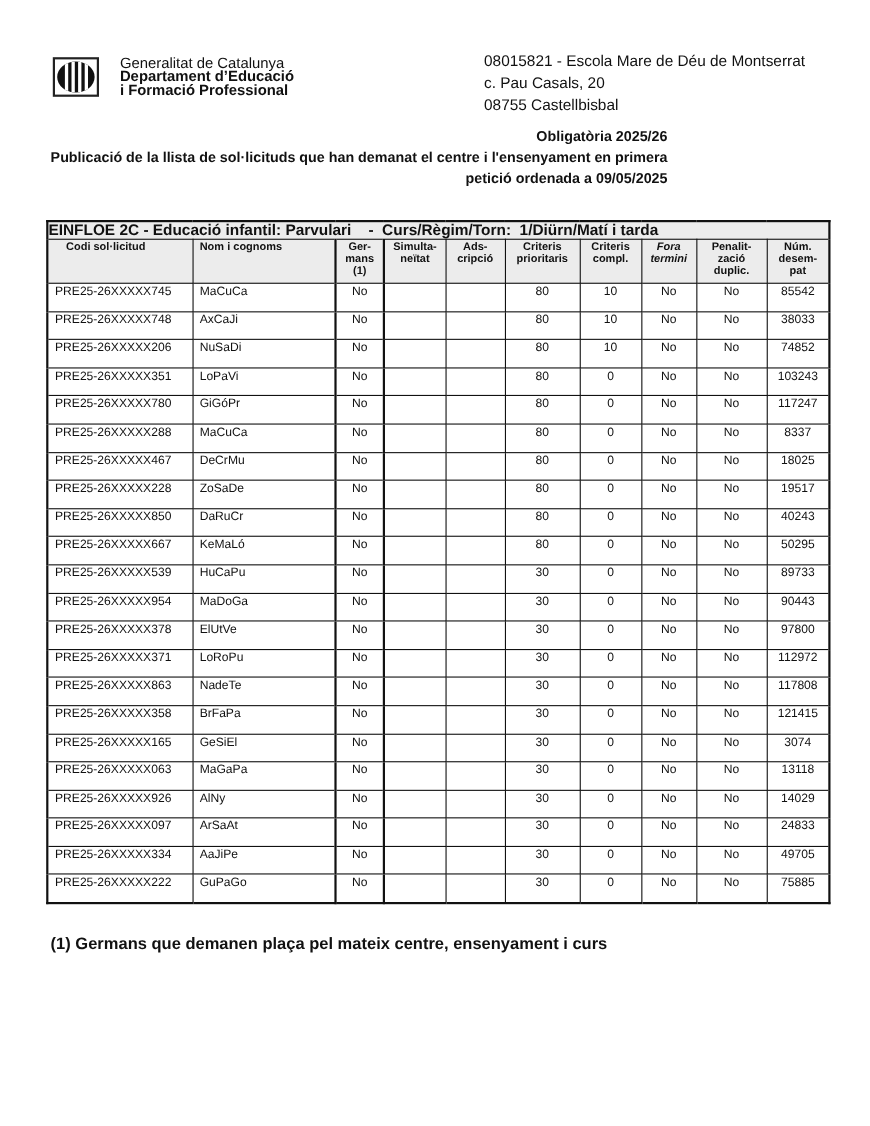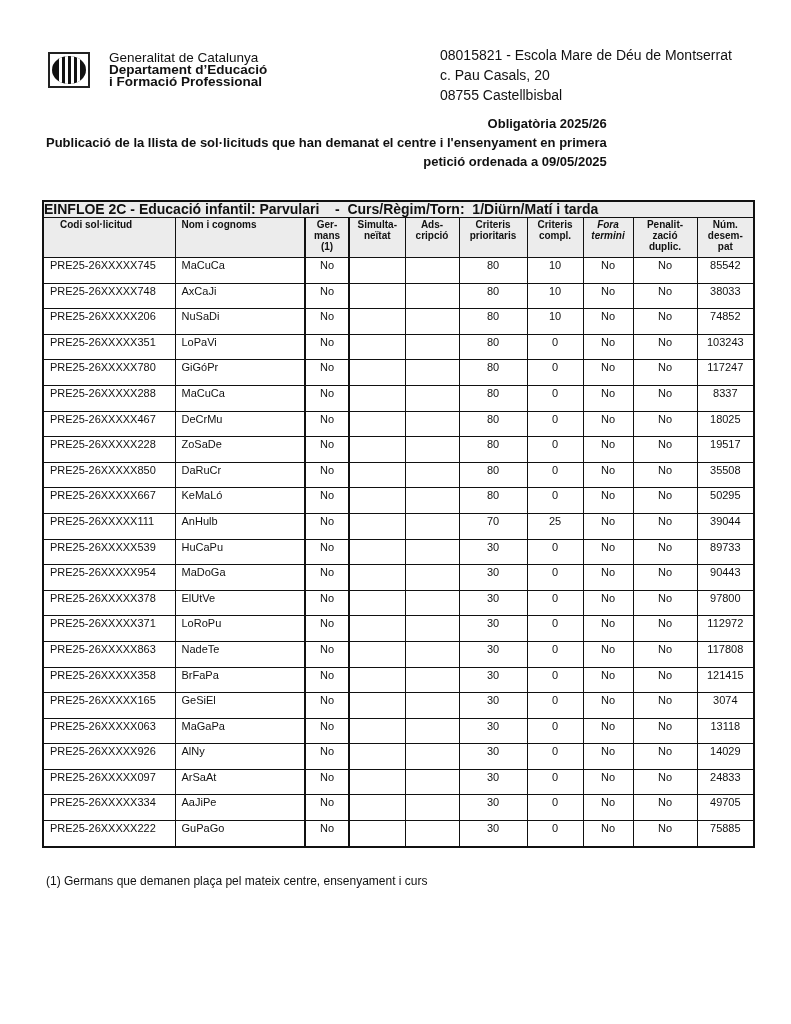--- a/index.html
+++ b/index.html
@@ -39,21 +39,21 @@
   }
   thead th.left { text-align: left; padding-left: 6px; }
   tbody td { height: 23.6px; vertical-align: top; line-height: 13px; padding-top: 1px; }
   tbody td.left { text-align: left; padding-left: 6px; }
   tbody td.center { text-align: center; }
   tbody tr:last-child td { border-bottom: 2px solid #111; margin-left: 18px; }
   th:first-child, td:first-child { border-left: 2.5px solid #111; }
   th:last-child, td:last-child { border-right: 2.5px solid #111; }
   .thick-r { border-right: 2.5px solid #111; }
 
-  .footnote { position: absolute; left: 46px; top: 874px; font-size: 12px; }
+  .footnote { position: absolute; left: 46px; top: 850px; font-size: 15px; font-weight: bold; }
 </style>
 </head>
 <body>
 
 <div class="logo">
   <div class="logo-mark">
     <div class="ellipse">
         <span></span>
         <span></span>
         <span></span>
@@ -221,45 +221,33 @@
         <tr>
           <td class="left">PRE25-26XXXXX850</td>
           <td class="left thick-r">DaRuCr</td>
           <td class="center thick-r">No</td>
           <td class="center"></td>
           <td class="center"></td>
           <td class="center">80</td>
           <td class="center">0</td>
           <td class="center">No</td>
           <td class="center">No</td>
-          <td class="center">35508</td>
+          <td class="center">40243</td>
         </tr>
         <tr>
           <td class="left">PRE25-26XXXXX667</td>
           <td class="left thick-r">KeMaLó</td>
           <td class="center thick-r">No</td>
           <td class="center"></td>
           <td class="center"></td>
           <td class="center">80</td>
           <td class="center">0</td>
           <td class="center">No</td>
           <td class="center">No</td>
           <td class="center">50295</td>
-        </tr>
-        <tr>
-          <td class="left">PRE25-26XXXXX111</td>
-          <td class="left thick-r">AnHulb</td>
-          <td class="center thick-r">No</td>
-          <td class="center"></td>
-          <td class="center"></td>
-          <td class="center">70</td>
-          <td class="center">25</td>
-          <td class="center">No</td>
-          <td class="center">No</td>
-          <td class="center">39044</td>
         </tr>
         <tr>
           <td class="left">PRE25-26XXXXX539</td>
           <td class="left thick-r">HuCaPu</td>
           <td class="center thick-r">No</td>
           <td class="center"></td>
           <td class="center"></td>
           <td class="center">30</td>
           <td class="center">0</td>
           <td class="center">No</td>

